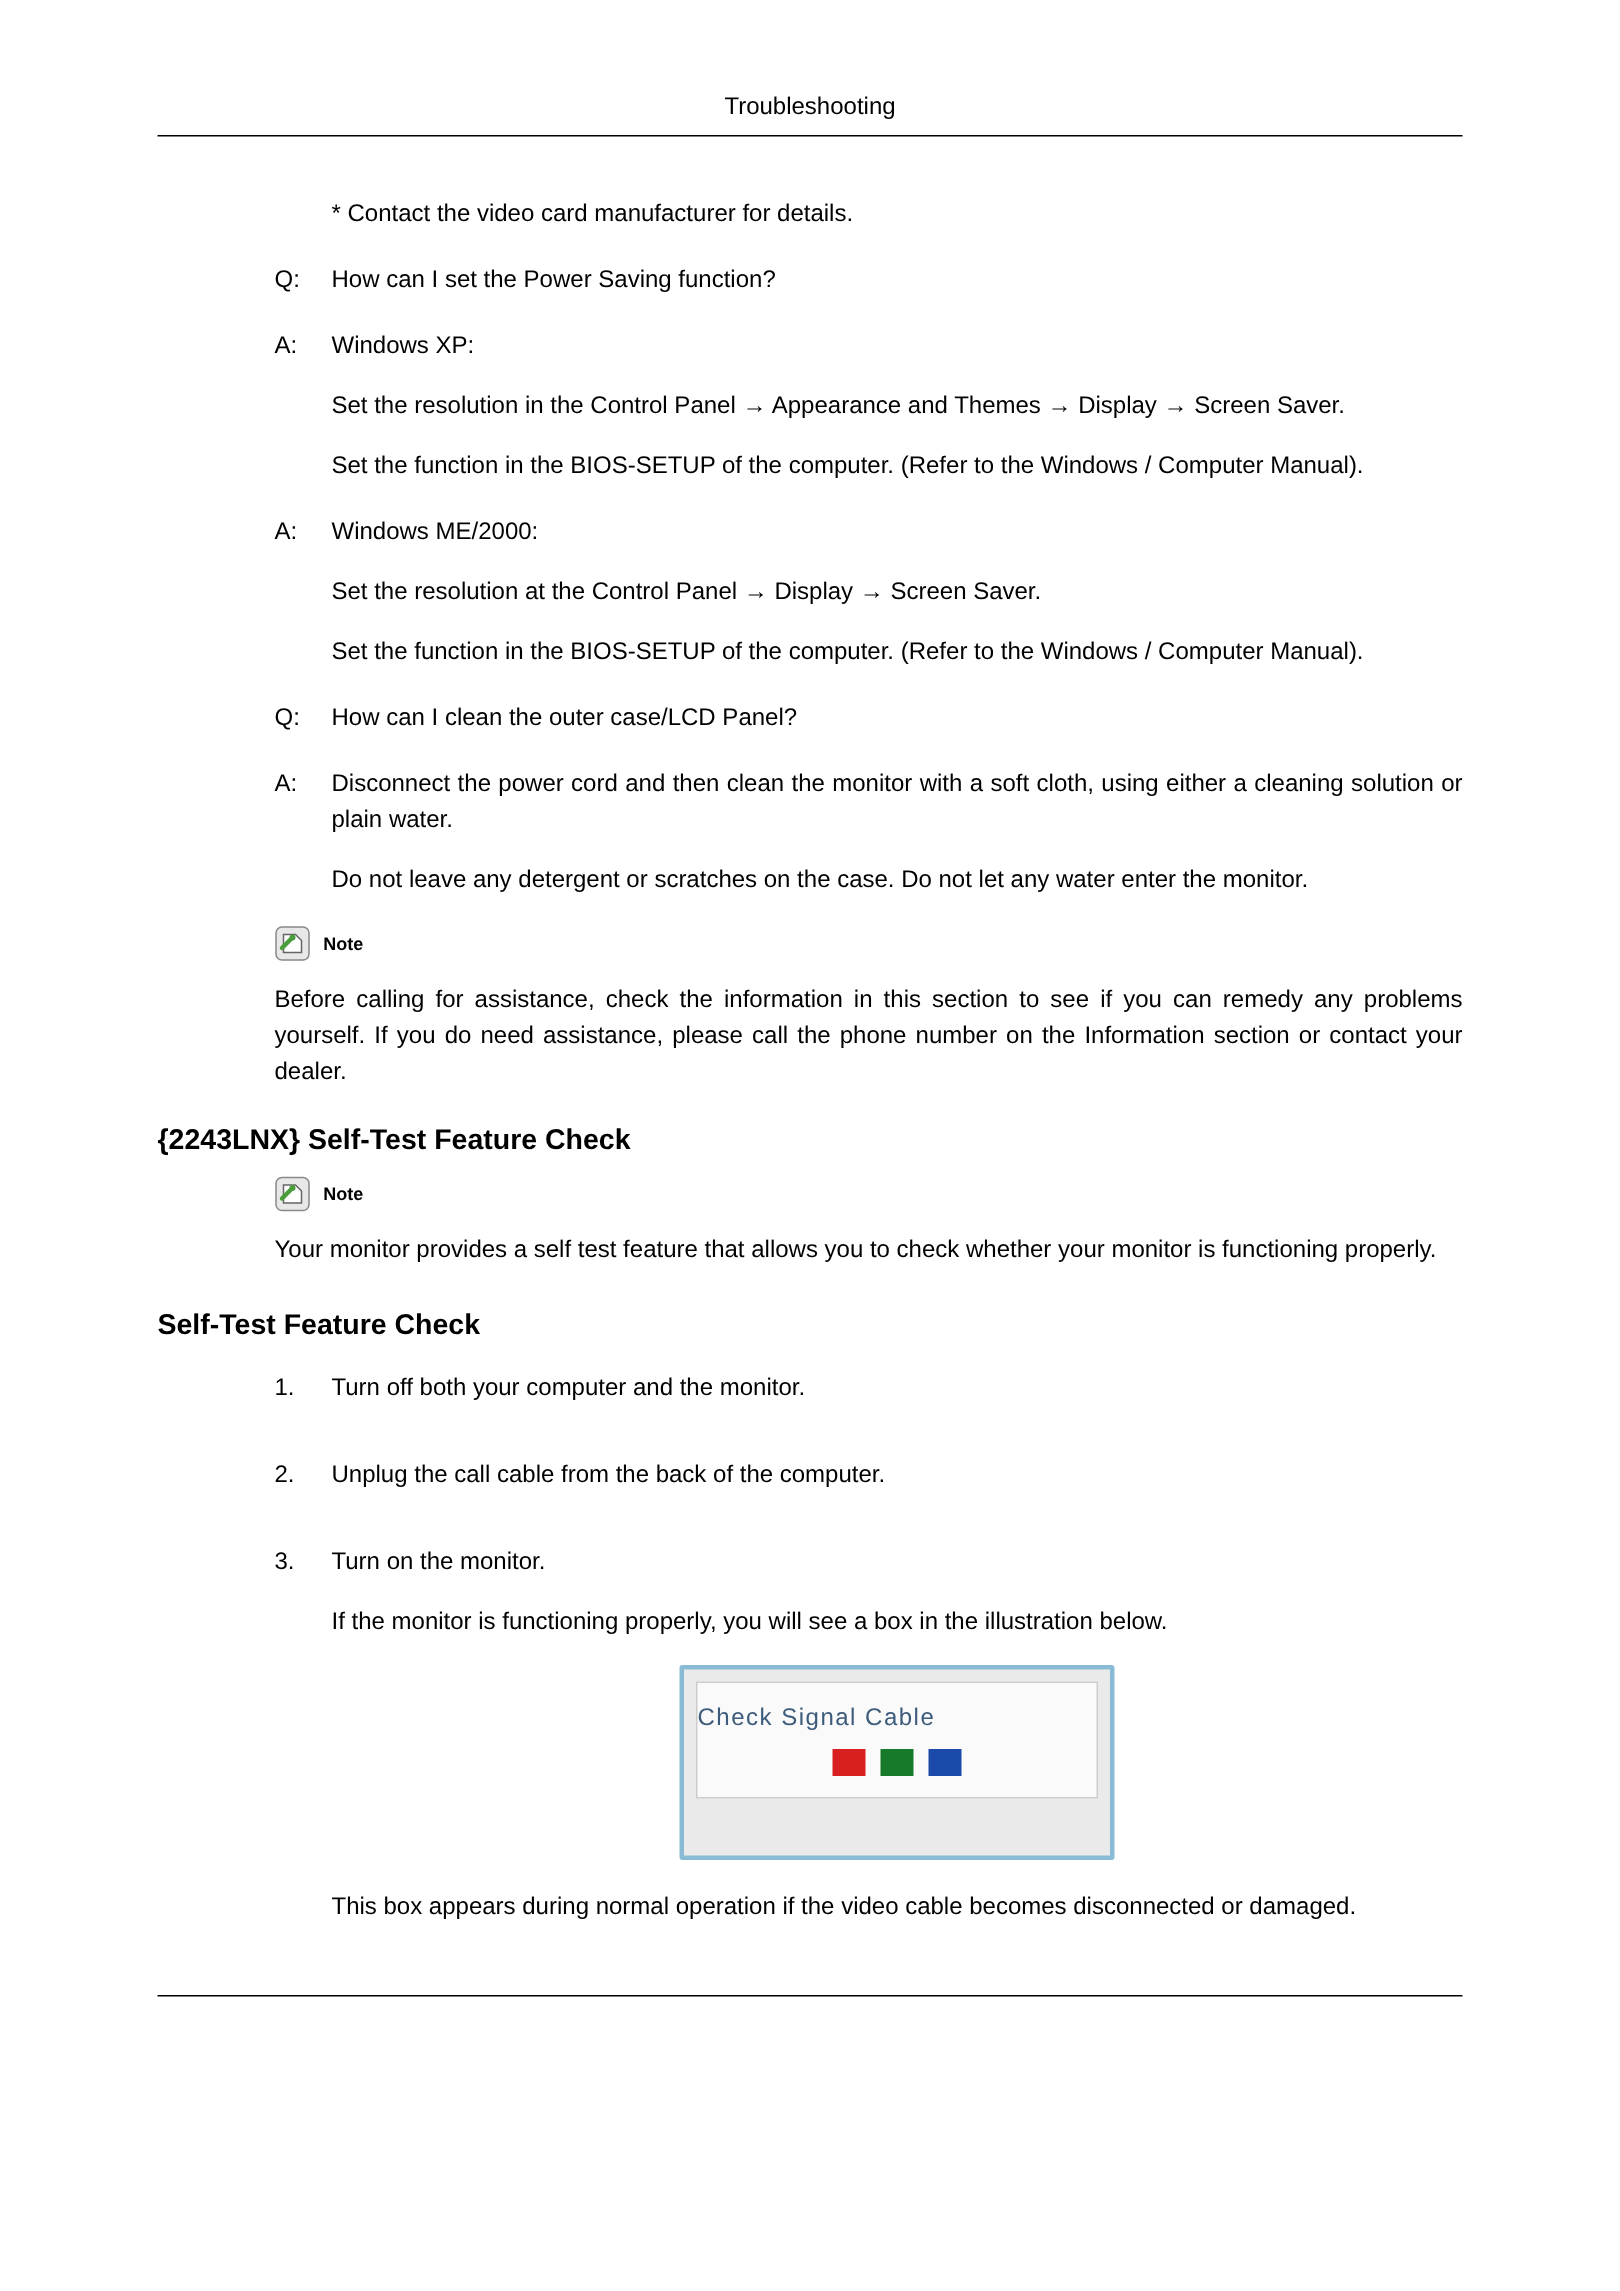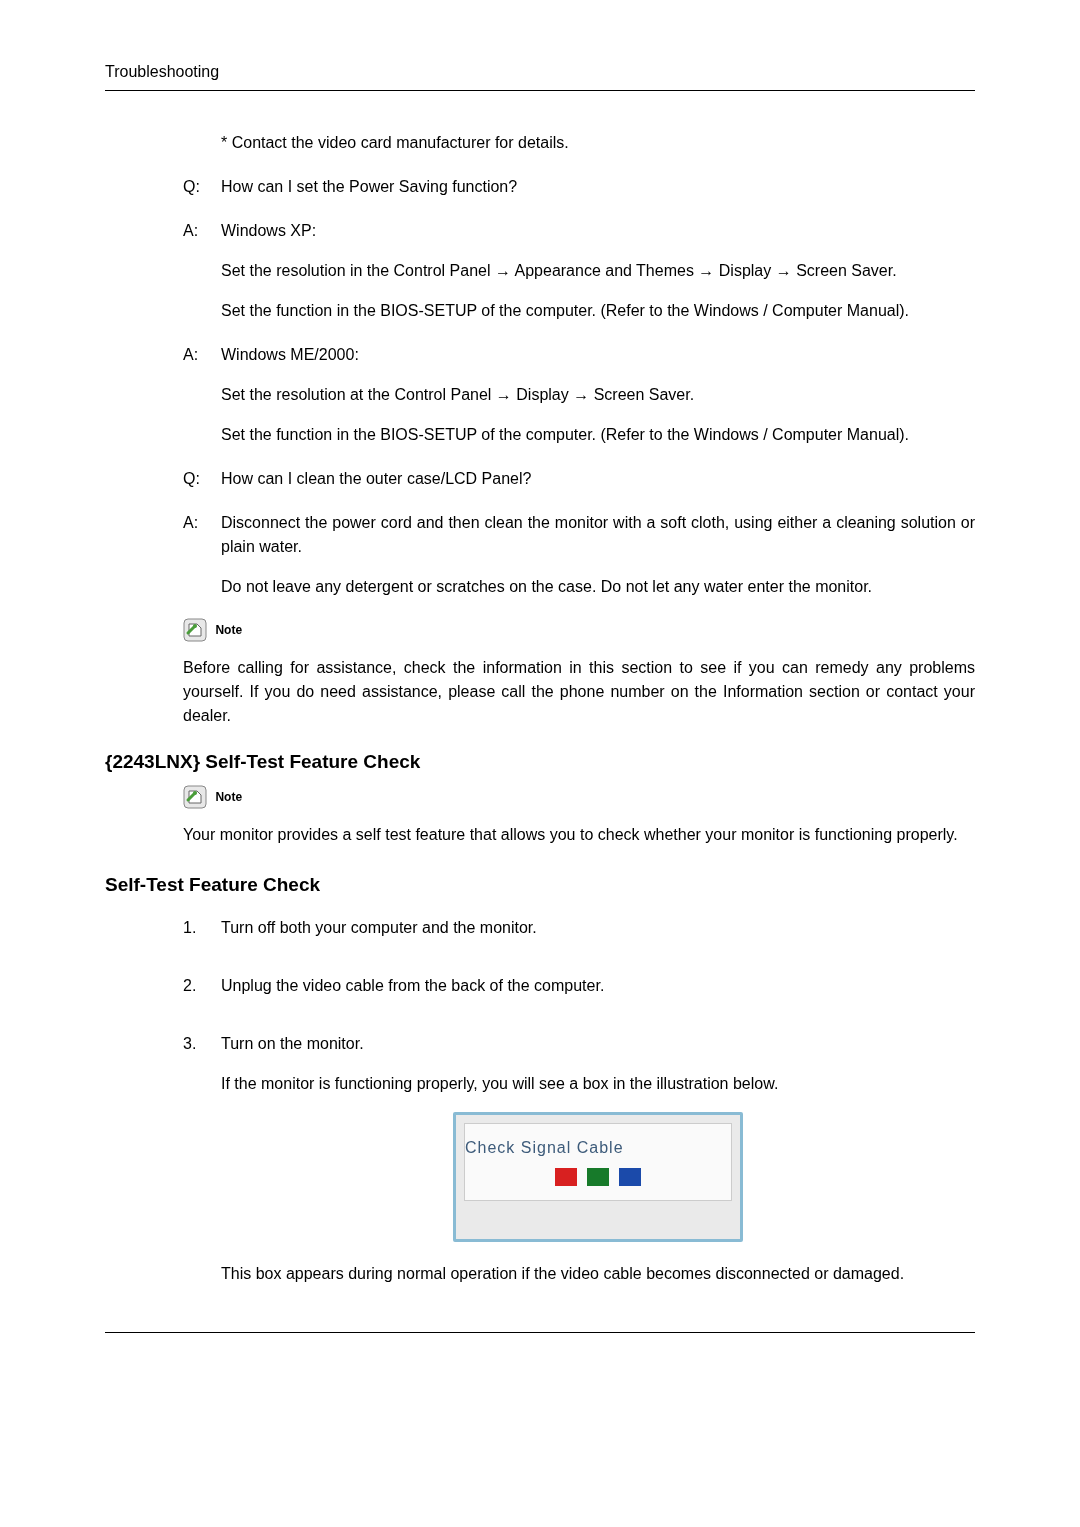--- a/index.html
+++ b/index.html
@@ -11,21 +11,21 @@
       font-family: Arial, Helvetica, sans-serif;
       font-size: 16px;
       line-height: 1.5;
       color: #000;
       background: #fff;
       width: 1080px;
       margin: 0 auto;
       padding: 60px 105px 45px 105px;
     }
     .header-title {
-      text-align: left;
+      text-align: center;
       font-size: 16px;
       padding-bottom: 6px;
       border-bottom: 1.5px solid #000;
       margin-bottom: 40px;
     }
     .content {
       padding-left: 78px;
       padding-right: 0px;
     }
     .qa-row {
@@ -238,21 +238,21 @@
     <div class="list-row">
       <div class="list-num">1.</div>
       <div class="list-text">
         <p>Turn off both your computer and the monitor.</p>
       </div>
     </div>
 
     <div class="list-row">
       <div class="list-num">2.</div>
       <div class="list-text">
-        <p>Unplug the video cable from the back of the computer.</p>
+        <p>Unplug the call cable from the back of the computer.</p>
       </div>
     </div>
 
     <div class="list-row">
       <div class="list-num">3.</div>
       <div class="list-text">
         <p>Turn on the monitor.</p>
         <p>If the monitor is functioning properly, you will see a box in the illustration below.</p>
 
         <div class="monitor-box">

